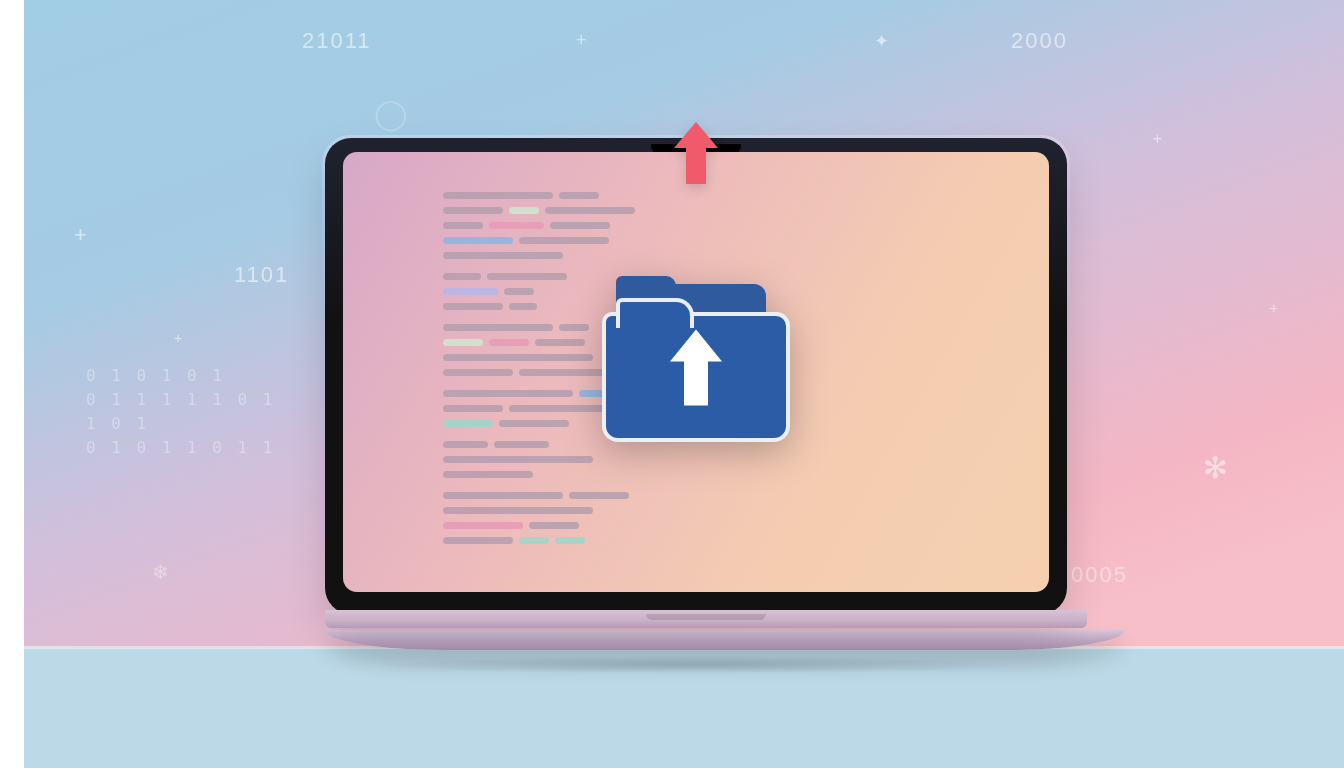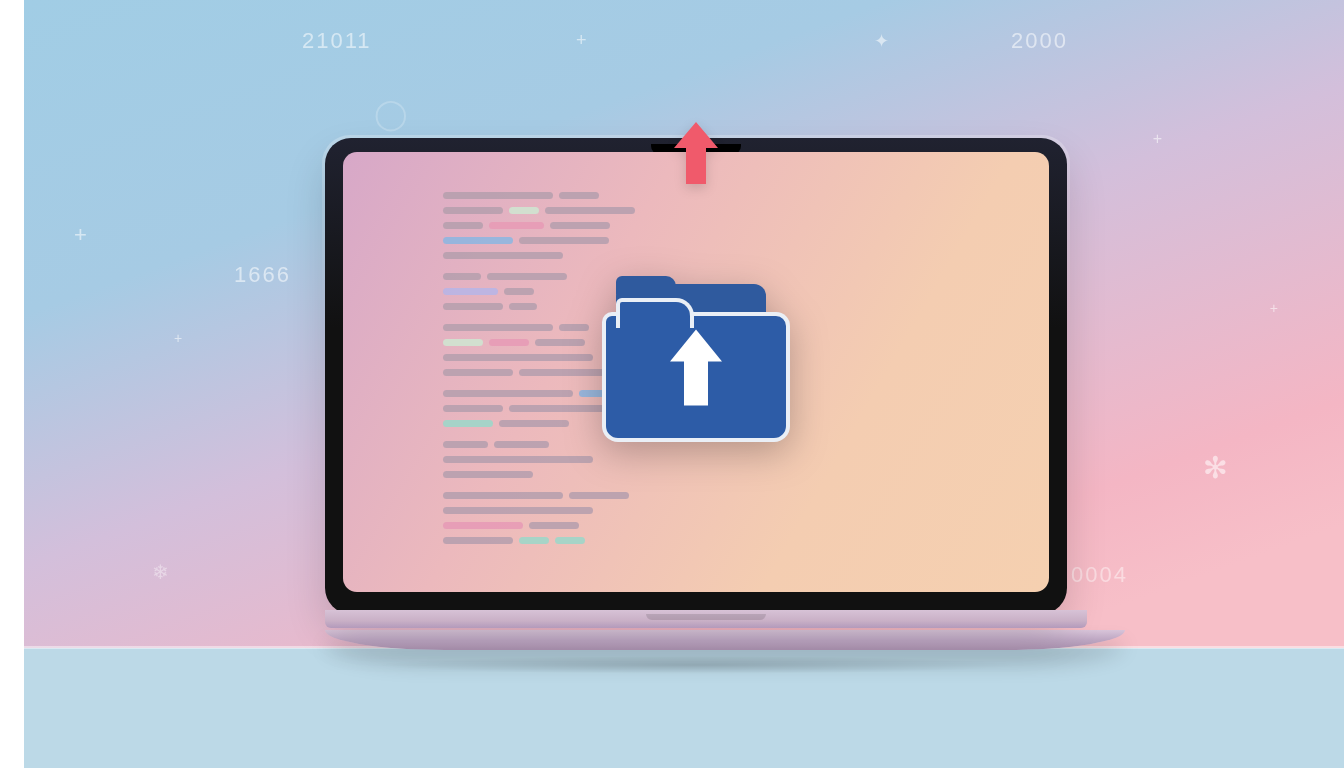--- a/index.html
+++ b/index.html
@@ -205,22 +205,26 @@
   }
 
 </style>
 </head>
 <body>
 
 <div class="scene">
 
   <div class="bgnum" style="top:28px; left:278px;">21011</div>
   <div class="bgnum" style="top:28px; right:300px;">2000</div>
-  <div class="bgnum" style="top:262px; left:210px;">1666</div>
-  <div class="bgnum" style="top:562px; right:240px; color:rgba(255,255,255,0.45);">0004</div>
+  <div class="bgnum" style="top:262px; left:210px;">1101</div>
+  <div class="bgnum" style="top:562px; right:240px; color:rgba(255,255,255,0.45);">0005</div>
+  <pre class="bgbin" style="top:364px; left:62px;">0 1 0 1 0 1
+0 1 1 1 1 1 0 1
+1 0 1
+0 1 0 1 1 0 1 1</pre>
 
   <div class="deco" style="top:30px; left:552px; font-size:18px;">+</div>
   <div class="deco" style="top:30px; left:850px; font-size:18px;">✦</div>
   <div class="deco" style="top:222px; left:50px; font-size:22px;">+</div>
   <div class="deco" style="top:330px; left:150px; font-size:14px;">+</div>
   <div class="deco" style="top:130px; right:206px; font-size:16px;">+</div>
   <div class="deco" style="top:300px; right:90px; font-size:14px;">+</div>
   <div class="deco" style="top:450px; right:140px; font-size:30px;">✻</div>
   <div class="deco" style="top:560px; left:128px; font-size:20px; color:rgba(255,255,255,0.4);">❄</div>
   <div class="deco" style="top:96px; left:350px; font-size:30px; color:rgba(255,255,255,0.22);">◯</div>

